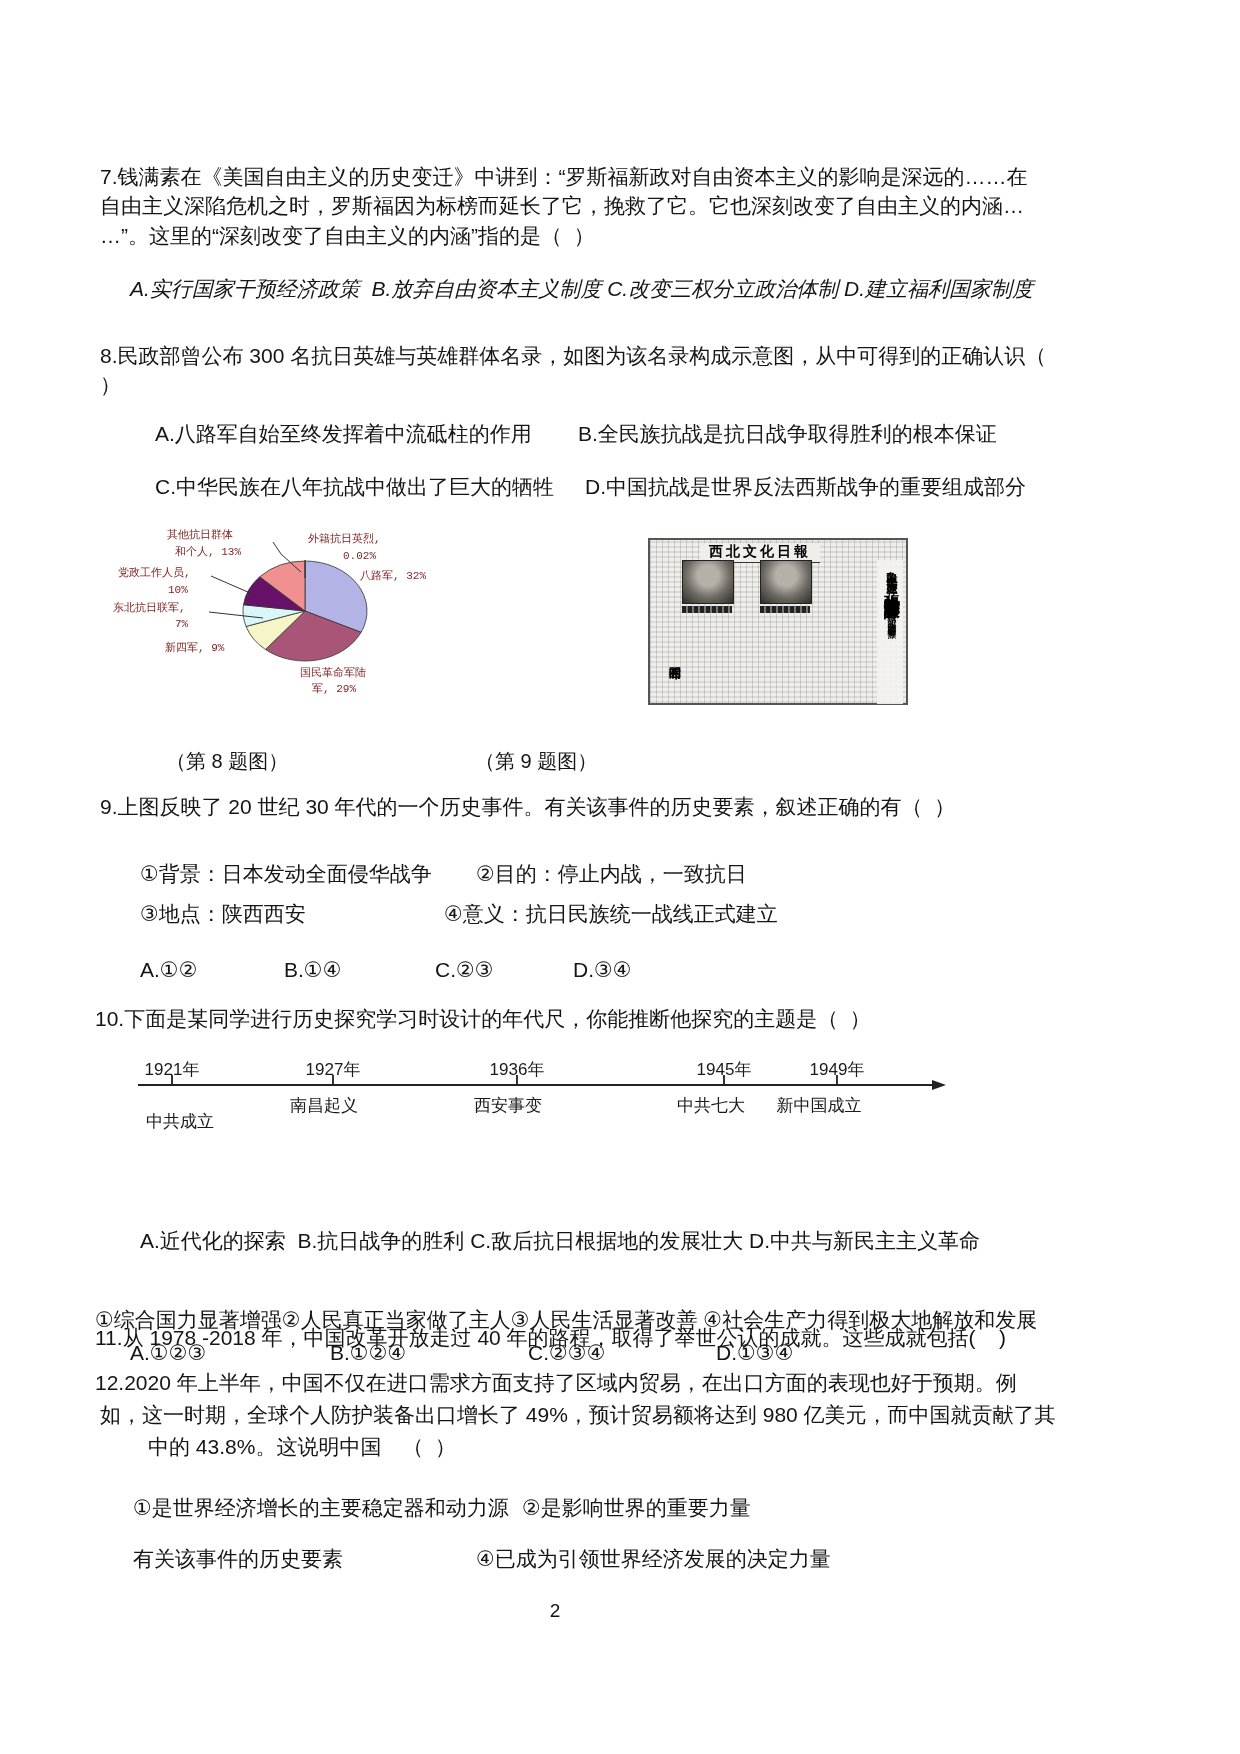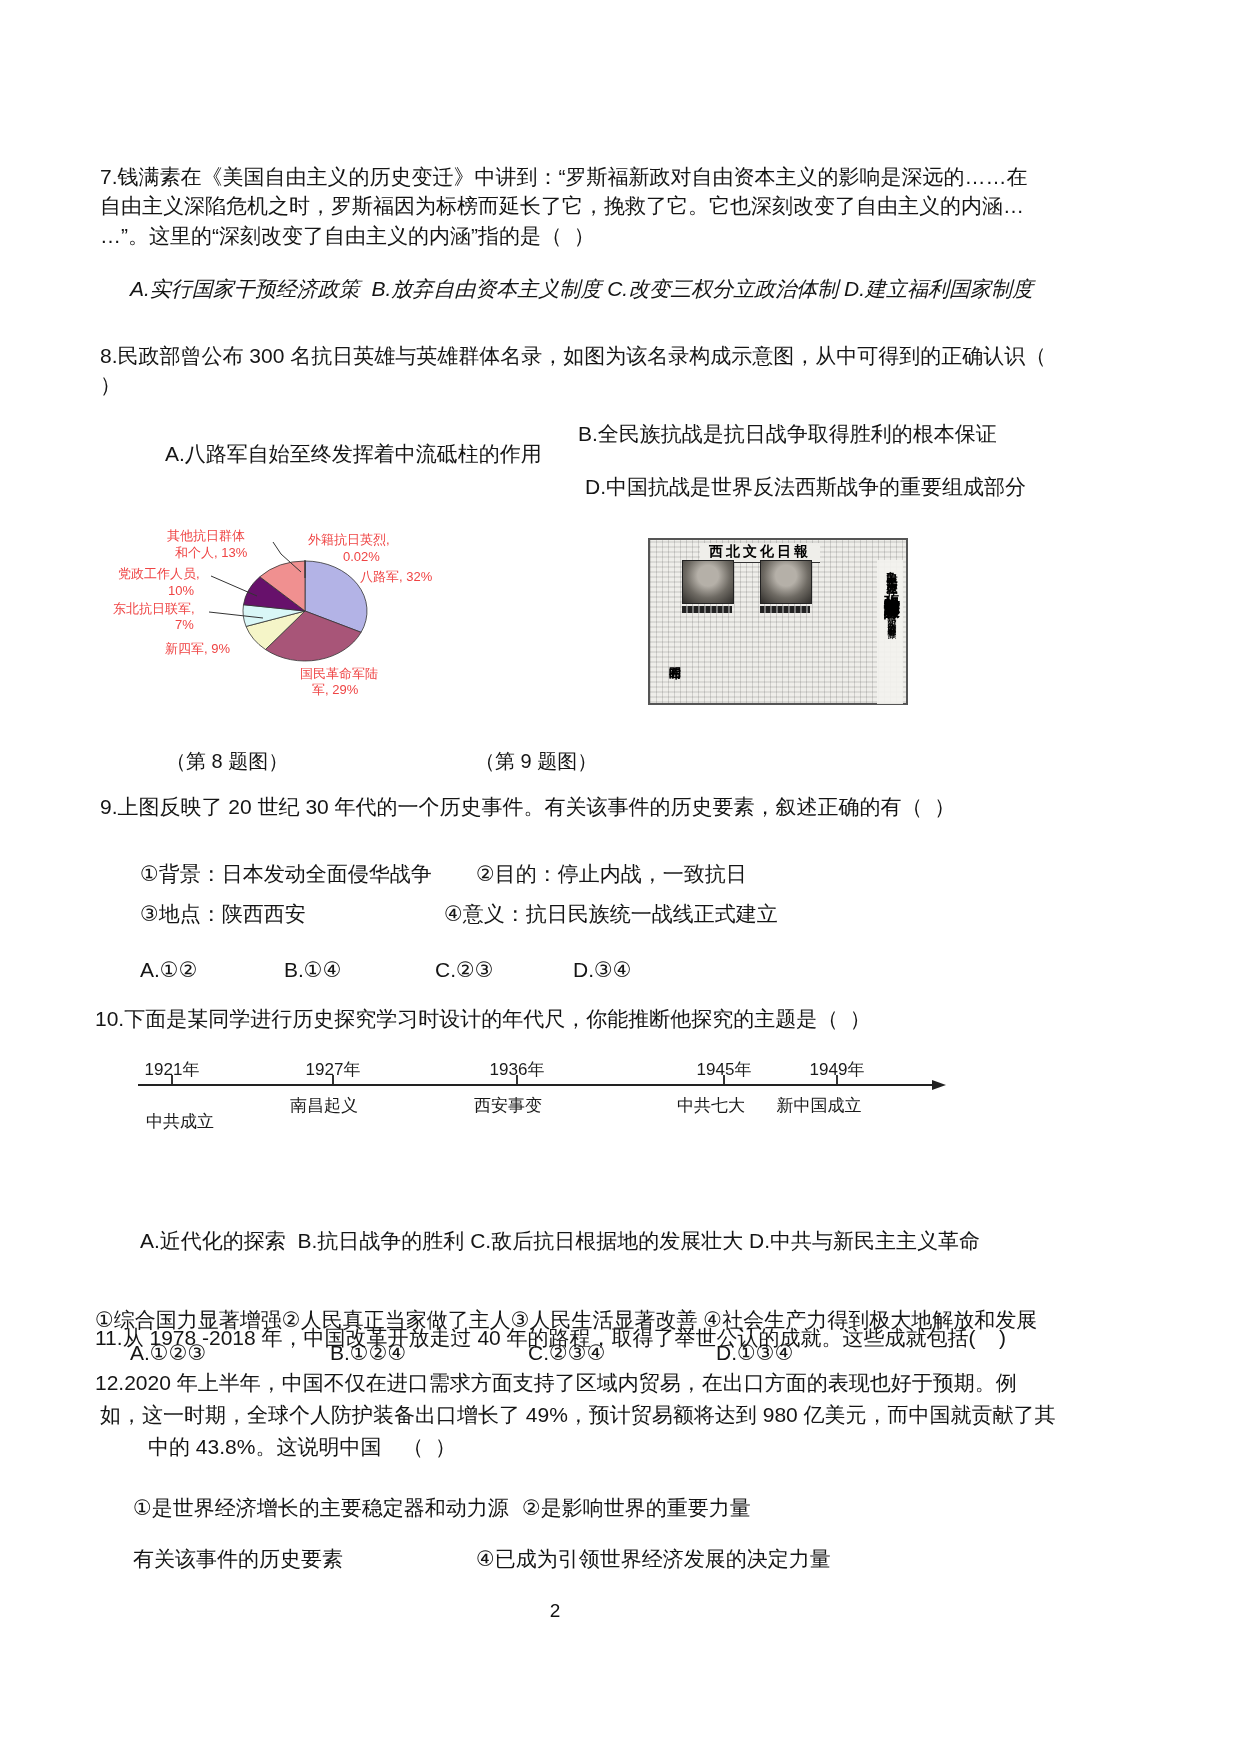--- a/index.html
+++ b/index.html
@@ -1,20 +1,20 @@
 <!DOCTYPE html>
 <html><head>
 <meta charset="utf-8">
 <title>试卷 第2页</title>
 <style>
   html,body{margin:0;padding:0;background:#ffffff;}
   .page{position:relative;width:1240px;height:1754px;background:#fff;overflow:hidden;
         font-family:"Liberation Sans","DejaVu Sans",sans-serif;color:#111;}
   .ln{position:absolute;font-size:21px;line-height:27px;white-space:pre;color:#151515;}
-  .small{font-size:13px;line-height:15px;color:#ef4444;}
+  .small{font-size:11px;line-height:15px;color:#7f1d1d;font-family:Liberation Mono, monospace;}
   .cap{font-size:20px;}
   
   .fig8{position:absolute;left:105px;top:520px;width:380px;height:185px;}
   .fig8 .lbl{position:absolute;white-space:pre;}
   
   .tl{position:absolute;left:120px;top:1048px;width:850px;height:75px;}
   .tl .yr{position:absolute;top:10px;font-size:17px;color:#1a1a1a;transform:translateX(-50%);white-space:pre;}
   .tl .ev{position:absolute;top:46px;font-size:17px;color:#1a1a1a;transform:translateX(-50%);white-space:pre;}
   .tl .tick{position:absolute;top:27px;width:2px;height:10px;background:#333;}
   .tl .axis{position:absolute;left:18px;top:36px;width:794px;height:2px;background:#222;}
@@ -46,22 +46,23 @@
 
 <div class="page">
 
   <div class="ln" style="left:100px;top:163px;">7.钱满素在《美国自由主义的历史变迁》中讲到：“罗斯福新政对自由资本主义的影响是深远的……在</div>
   <div class="ln" style="left:100px;top:192px;">自由主义深陷危机之时，罗斯福因为标榜而延长了它，挽救了它。它也深刻改变了自由主义的内涵…</div>
   <div class="ln" style="left:100px;top:222px;">…”。这里的“深刻改变了自由主义的内涵”指的是（  ）</div>
   <div class="ln" style="left:130px;top:275px;font-style:italic;">A.实行国家干预经济政策  B.放弃自由资本主义制度 C.改变三权分立政治体制 D.建立福利国家制度</div>
 
   <div class="ln" style="left:100px;top:342px;">8.民政部曾公布 300 名抗日英雄与英雄群体名录，如图为该名录构成示意图，从中可得到的正确认识（</div>
   <div class="ln" style="left:100px;top:371px;">）</div>
-  <div class="ln" style="left:165px;top:420px;margin-top:20px;">A.八路军自始至终发挥着中流砥柱的作用</div>
+  <div class="ln" style="left:155px;top:420px;">A.八路军自始至终发挥着中流砥柱的作用</div>
   <div class="ln" style="left:578px;top:420px;">B.全民族抗战是抗日战争取得胜利的根本保证</div>
+  <div class="ln" style="left:155px;top:473px;">C.中华民族在八年抗战中做出了巨大的牺牲</div>
   <div class="ln" style="left:585px;top:473px;">D.中国抗战是世界反法西斯战争的重要组成部分</div>
 
   <div class="fig8">
     <div class="lbl small" style="left:62px;top:8px;">其他抗日群体</div>
     <div class="lbl small" style="left:70px;top:25px;">和个人, 13%</div>
     <div class="lbl small" style="left:203px;top:12px;">外籍抗日英烈,</div>
     <div class="lbl small" style="left:238px;top:29px;">0.02%</div>
     <div class="lbl small" style="left:13px;top:46px;">党政工作人员,</div>
     <div class="lbl small" style="left:63px;top:63px;">10%</div>
     <div class="lbl small" style="left:255px;top:49px;">八路军, 32%</div>

